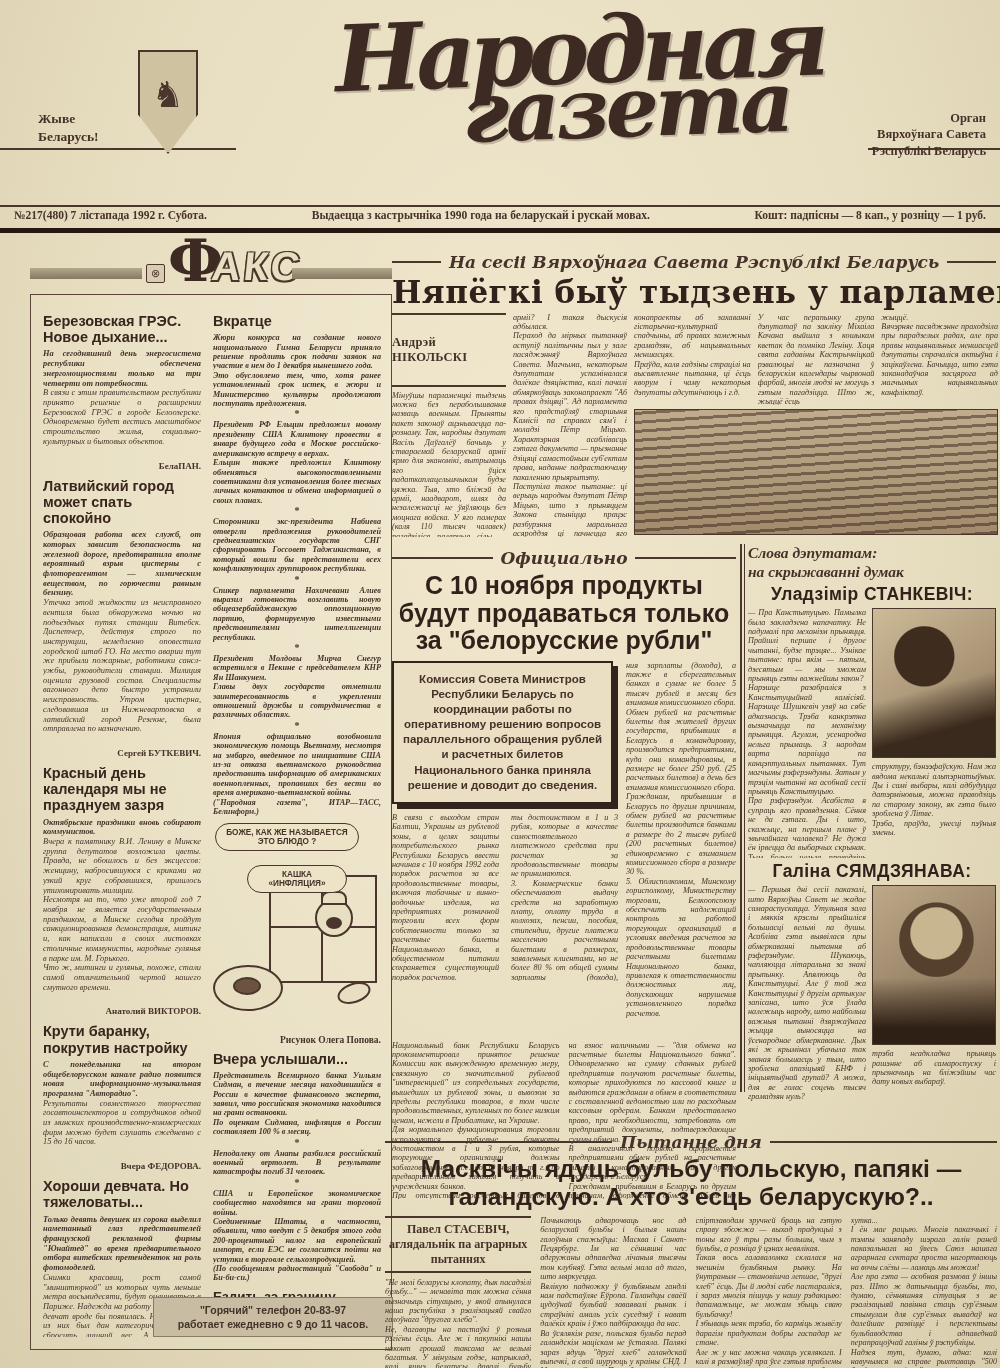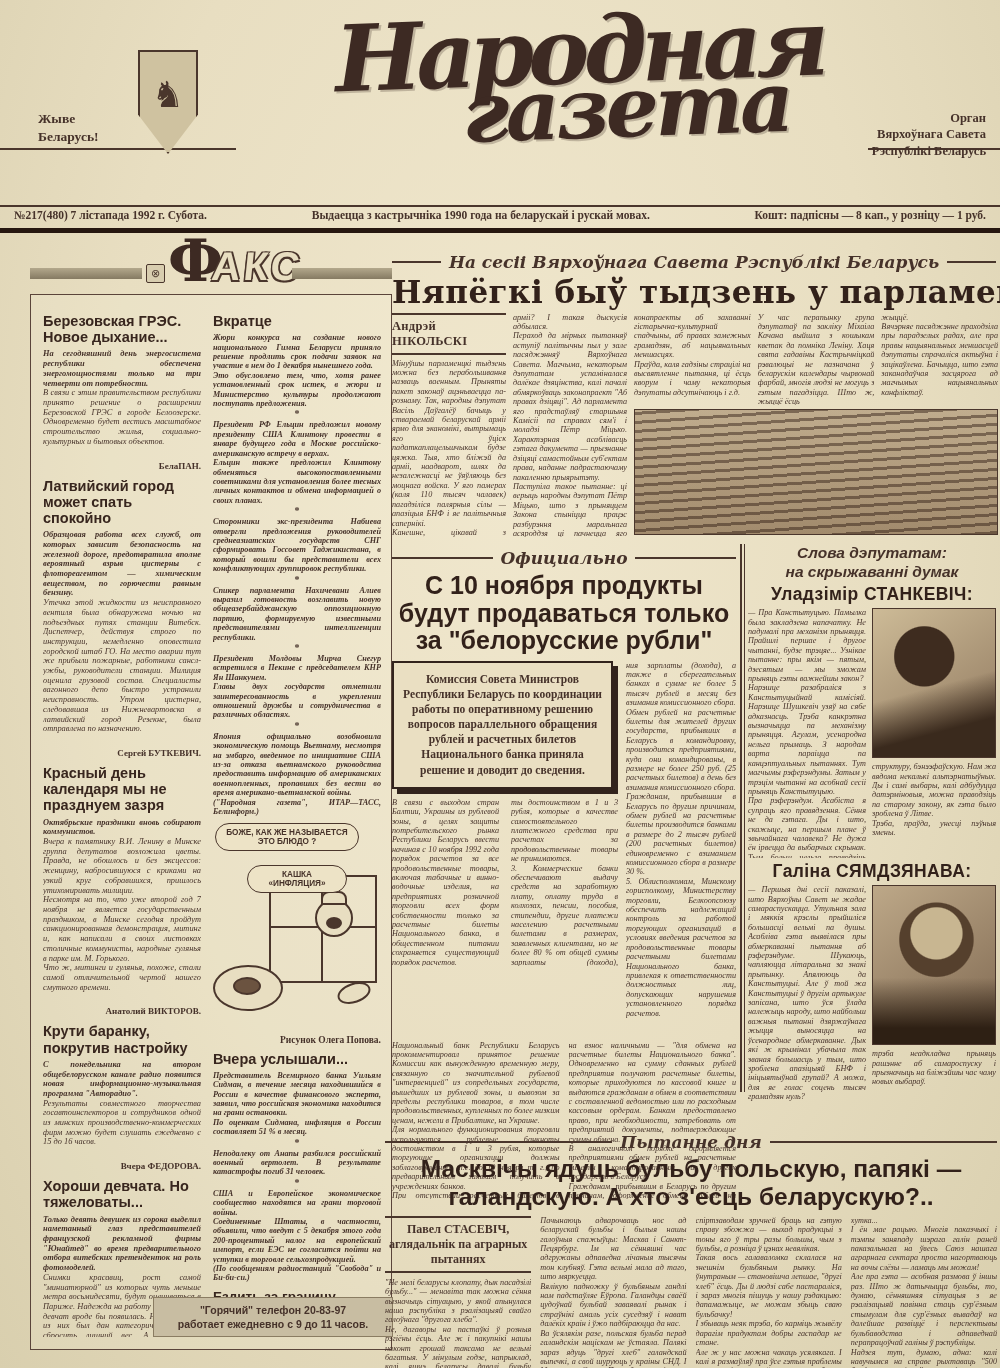--- a/index.html
+++ b/index.html
@@ -77,49 +77,49 @@
   .hotline{position:absolute;left:122px;bottom:12px;width:230px;border:1px solid #8a7c62;
     background:#c8bda2;display:flex;align-items:center;justify-content:center;text-align:center;
     font-family:"Liberation Sans",sans-serif;font-weight:bold;font-size:10.5px;line-height:1.35;padding:5px 4px;}
   
   .session{position:absolute;left:392px;top:252px;width:604px;}
   .head1{font-family:"DejaVu Serif",serif;font-weight:bold;font-size:31px;line-height:1.02;
     letter-spacing:0.5px;color:#32211a;margin:5px 0 4px;white-space:nowrap;}
   .s-cols{display:flex;gap:7px;height:224px;margin-top:4px;}
   .s-col{width:114px;flex:none;}
   .byline1{border-top:2px solid #4a362c;border-bottom:2px solid #4a362c;font-weight:bold;
-    font-size:12.5px;padding:4px 0;margin-bottom:4px;letter-spacing:0.3px;}
+    font-size:12.5px;padding:20px 0;margin-bottom:4px;letter-spacing:0.3px;}
   .trio{width:364px;flex:none;display:flex;flex-direction:column;}
   .trio-cols{display:flex;gap:7px;height:92px;}
   .trio-cols .s3{flex:1;}
   .photo-parl{height:124px;margin-top:4px;border:1.5px solid #4a362c;
     background:
       radial-gradient(ellipse 150% 90% at 50% 135%, #bda98a 38%, transparent 39%),
       repeating-linear-gradient(-4deg, rgba(66,46,34,.55) 0 3px, rgba(180,158,128,.2) 3px 9px),
       linear-gradient(#c3b091,#9d8668);}
   
   .official{position:absolute;left:392px;top:548px;width:344px;}
   .head2{font-family:"Liberation Sans",sans-serif;font-weight:bold;font-size:25px;line-height:1.1;
     text-align:center;color:#32211a;margin:4px 0 6px;}
   .off-top{display:flex;gap:8px;}
   .off-left{width:226px;flex:none;}
   .off-box{border:2px solid #32231c;box-shadow:5px 5px 0 #32231c;background:#eadfc2;
-    font-family:Liberation Serif, serif;font-weight:bold;font-size:11.5px;line-height:1.32;
+    font-family:Liberation Sans, sans-serif;font-weight:bold;font-size:11.5px;line-height:1.32;
     text-align:center;padding:9px 7px;margin-right:5px;}
   .off-cols{display:flex;gap:12px;margin-top:9px;height:168px;}
   .off-cols>div{flex:1;}
   .off-right{flex:1;height:372px;}
   .off-comment{display:flex;gap:9px;margin-top:8px;height:158px;}
   .off-comment>div{flex:1;}
   
   .deps{position:absolute;left:740px;top:544px;width:256px;padding-left:8px;box-sizing:border-box;}
   .vline{position:absolute;left:0;top:0;width:1.5px;height:548px;background:#4a362c;}
   .vline2{position:absolute;left:4px;top:0;width:1px;height:548px;background:#4a362c;}
-  .deps .kicktext2{font-style:italic;font-weight:bold;font-size:15.5px;text-align:center;
-    font-family:Liberation Sans, sans-serif;line-height:1.2;}
+  .deps .kicktext2{font-style:italic;font-weight:bold;font-size:15.5px;text-align:left;
+    font-family:Liberation Serif, serif;line-height:1.2;}
   .depname{font-family:"Liberation Sans",sans-serif;font-weight:bold;font-size:17.5px;
     text-align:center;letter-spacing:0.4px;color:#32211a;margin:3px 0 3px;}
   .duo{display:flex;gap:6px;}
   .duo-l{width:118px;flex:none;}
   .duo-r{flex:1;}
   .photo-stk{height:148px;border:1.5px solid #4a362c;
     background:
       radial-gradient(circle at 42% 32%, #3e2c1f 24%, transparent 25%),
       linear-gradient(165deg, transparent 52%, #3a2a1d 78%),
       linear-gradient(145deg,#cdbb97,#8d755c);}
@@ -234,21 +234,21 @@
           <div class="c-window"></div>
           <div class="c-chef"></div>
           <div class="c-plate"></div>
           <div class="c-spoon"></div>
           <div class="bubble b1">БОЖЕ, КАК ЖЕ НАЗЫВАЕТСЯ ЭТО БЛЮДО ?</div>
           <div class="bubble b2">КАШКА «ИНФЛЯЦИЯ»</div>
         </div>
         <div class="c-caption">Рисунок Олега Попова.</div>
         <div class="art-title">Вчера услышали...</div>
         <div class="vk-item j tiny">Представитель Всемирного банка Уильям Сидман, в течение месяца находившийся в России в качестве финансового эксперта, заявил, что российская экономика находится на грани остановки.
-По оценкам Сидмана, инфляция в России составляет 51 % в месяц.</div>
+По оценкам Сидмана, инфляция в России составляет 100 % в месяц.</div>
         <div class="star">*</div>
         <div class="vk-item j tiny">Неподалеку от Анапы разбился российский военный вертолет. В результате катастрофы погиб 31 человек.</div>
         <div class="star">*</div>
         <div class="vk-item j tiny">США и Европейское экономическое сообщество находятся на грани торговой войны.
 Соединенные Штаты, в частности, объявили, что введут с 5 декабря этого года 200-процентный налог на европейский импорт, если ЕЭС не согласится пойти на уступки в торговле сельхозпродукцией.
 (По сообщениям радиостанций "Свобода" и Би-би-си.)</div>
         <div class="art-title sm">Ездить за границу станет безопаснее?</div>
         <div class="lead j tiny">Позавчера в гостинице "Планета" состоялась презентация страхового акционерного общества "Белингосстрах".</div>
 
       </div>
@@ -337,21 +337,21 @@
 Трэба, праўда, унесці пэўныя змены.</div>
       </div>
     </div>
     <div class="depname">Галіна СЯМДЗЯНАВА:</div>
     <div class="duo">
       <div class="duo-l smd j tiny hidden-ovf">— Першыя дні сесіі паказалі, што Вярхоўны Савет не жадае самараспускацца. Утульная зала і мяккія крэслы прыйшліся большасці вельмі па душы. Асабліва гэта выявілася пры абмеркаванні пытання аб рэферэндуме. Шукаюць, чапляюцца літаральна за знакі прыпынку. Апялююць да Канстытуцыі. Але ў той жа Канстытуцыі ў другім артыкуле запісана, што ўся ўлада належыць народу, што найбольш важныя пытанні дзяржаўнага жыцця выносяцца на ўсенароднае абмеркаванне. Дык які ж крымінал убачыла так званая большасць у тым, што зроблена апазіцыяй БНФ і ініцыятыўнай групай? А можа, для яе голас соцень тысяч грамадзян нуль?
 Здзіўляе і пазіцыя Камісіі па заканадаўству. Вось і выдадзены парламенту "сацыяльны заказ", старанна выкананы з рэзалюцыяй: "Не пушчаць!"
 Таму, каб дарма не траціць народныя грошы, дэпутатам</div>
       <div class="duo-r">
         <div class="photo-smd"></div>
-        <div class="smd-cap j tiny hidden-ovf">трэба неадкладна прыняць рашэнне аб самароспуску і прызначыць на бліжэйшы час чаму новых выбараў.</div>
+        <div class="smd-cap j tiny hidden-ovf">трэба неадкладна прыняць рашэнне аб самароспуску і прызначыць на бліжэйшы час дату новых выбараў.</div>
       </div>
     </div>
   </div>
 
   <div class="quest">
     <div class="kickrow">
       <span class="rl"></span>
       <span class="kicktext">Пытанне дня</span>
       <span class="rl"></span>
     </div>

